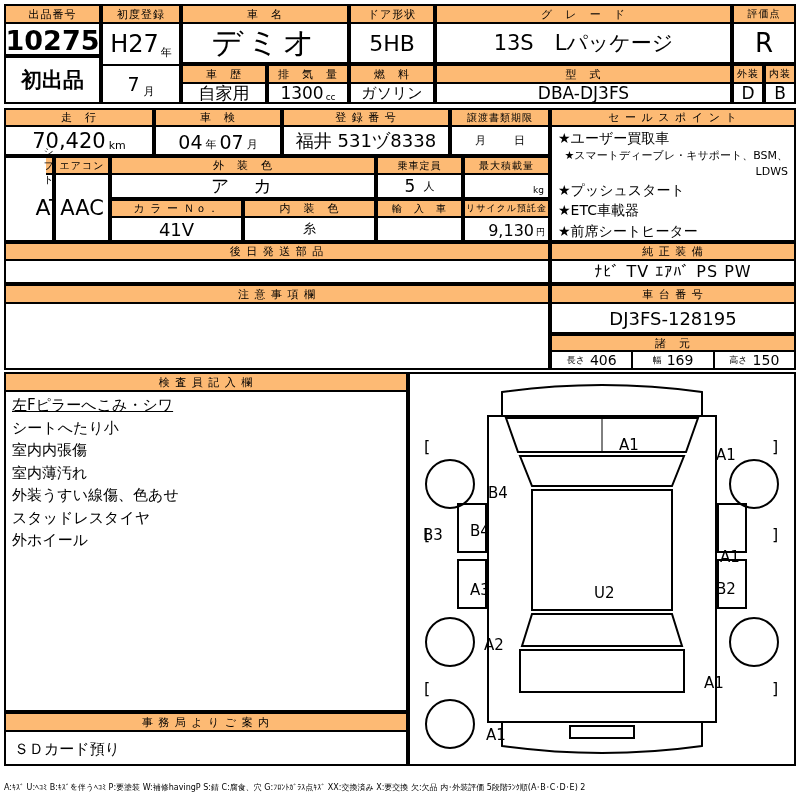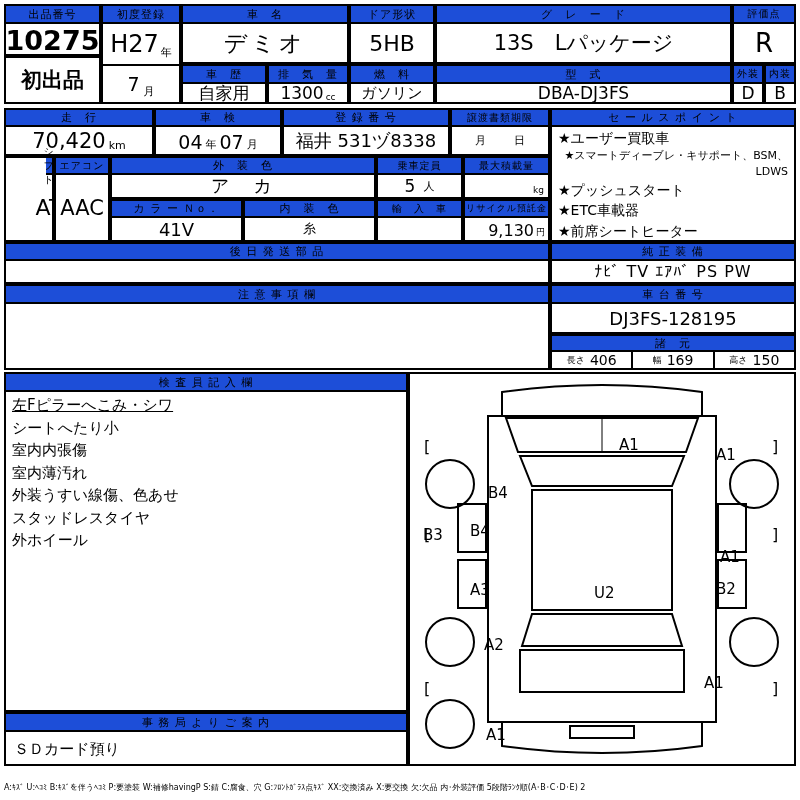--- a/index.html
+++ b/index.html
@@ -8,21 +8,21 @@
     width:800px; height:800px;
     background:#ffffff;
     font-family:"DejaVu Sans","Liberation Sans",sans-serif;
     color:#000;
     -webkit-font-smoothing:none;
   }
   .sheet { position:relative; width:800px; height:800px; }
 
   
   .box { position:absolute; border:2px solid #000; background:#fff; }
-  .lbl { background:#1d4ed8; display:flex; align-items:center; justify-content:center;
+  .lbl { background:#fdba74; display:flex; align-items:center; justify-content:center;
          font-size:11px; letter-spacing:1px; }
   .center { display:flex; align-items:center; justify-content:center; }
   .left { display:flex; align-items:center; justify-content:flex-start; padding-left:8px; }
   .xs  { font-size:11px; }
   .tiny{ font-size:9px; }
 
   .unit { font-size:11px; }
 
   .sp-list { font-size:14px; line-height:1.45; padding:1px 6px 0 6px; }
   .insp-list { font-size:15px; line-height:1.5; padding:2px 6px 0 6px; }
@@ -50,21 +50,21 @@
       <span class="unit" style="margin-left:2px;align-self:flex-end;padding-bottom:4px;">年</span>
     </div>
     <div style="height:36px;display:flex;align-items:center;justify-content:center;">
       <span style="font-size:19px;">7</span>
       <span class="unit" style="margin-left:4px;align-self:flex-end;padding-bottom:3px;">月</span>
     </div>
   </div>
 
   <div class="box" style="left:181px;top:4px;width:168px;height:60px;">
     <div class="lbl" style="height:18px;border-bottom:2px solid #000;">車　名</div>
-    <div class="center" style="height:38px;font-size:23px;letter-spacing:4px;">デミオ</div>
+    <div class="center" style="height:38px;font-size:31px;letter-spacing:4px;">デミオ</div>
   </div>
   <div class="box" style="left:349px;top:4px;width:86px;height:60px;">
     <div class="lbl" style="height:18px;border-bottom:2px solid #000;">ドア形状</div>
     <div class="center" style="height:38px;font-size:22px;">5HB</div>
   </div>
   <div class="box" style="left:435px;top:4px;width:297px;height:60px;">
     <div class="lbl" style="height:18px;border-bottom:2px solid #000;">グ　レ　ー　ド</div>
     <div class="center" style="height:38px;font-size:21px;">13S　Lパッケージ</div>
   </div>
   <div class="box" style="left:732px;top:4px;width:64px;height:60px;">

